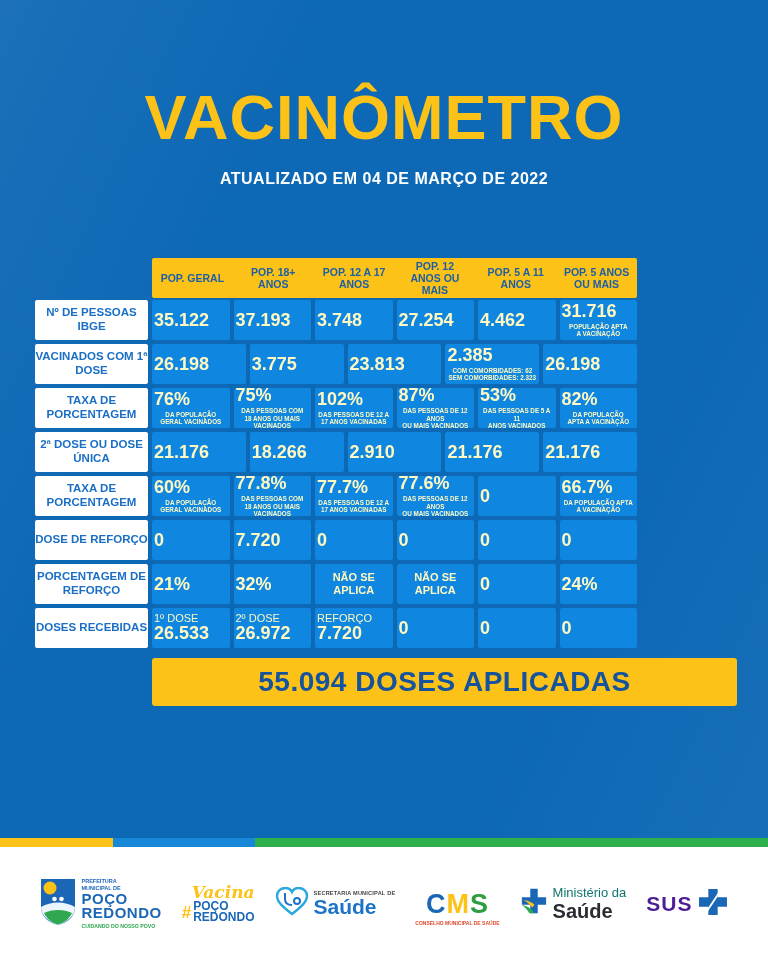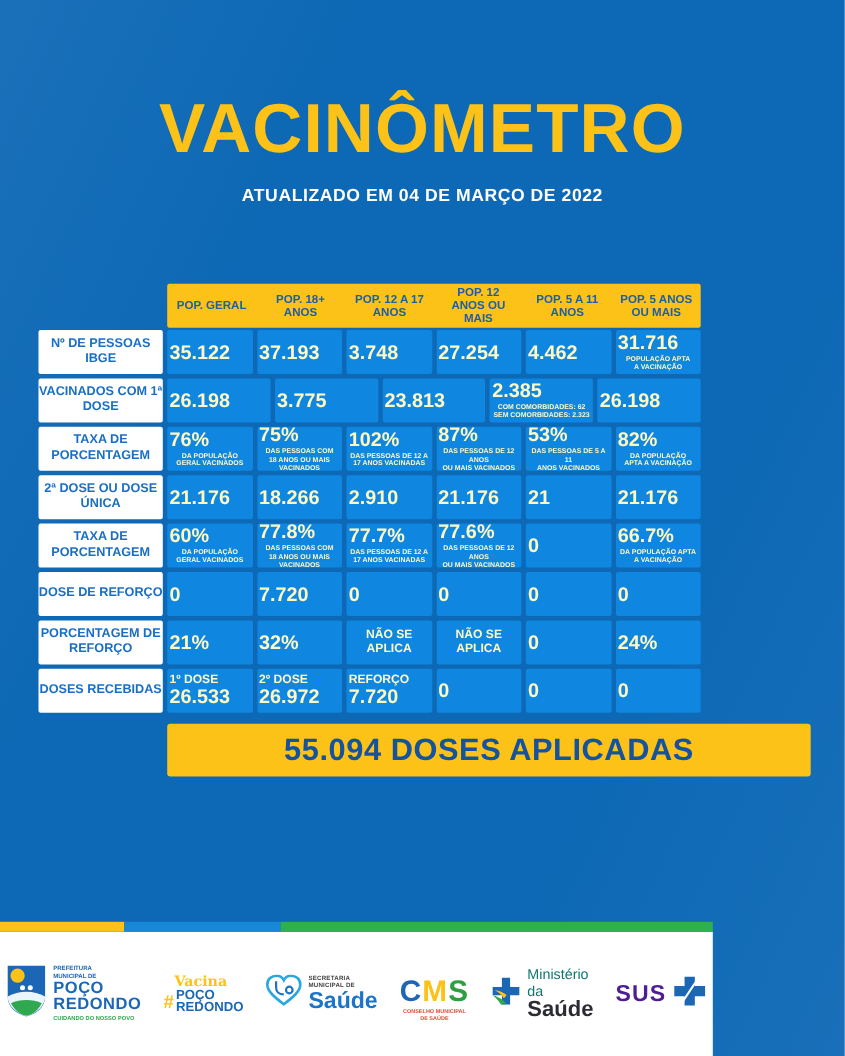--- a/index.html
+++ b/index.html
@@ -45,45 +45,45 @@
     width:113px;margin-right:4px;flex:none;background:#ffffff;border-radius:2px;
     display:flex;align-items:center;justify-content:center;text-align:center;
     font-size:11.5px;font-weight:700;color:var(--label-text);line-height:1.2;padding:0 0;
   }
   .cell{
     flex:1;background:var(--cell);border-radius:2px;margin-right:4px;
     display:flex;flex-direction:column;justify-content:center;
     color:#fef9c3;overflow:hidden;padding:1px 2px;
   }
   .cell:last-child{margin-right:0;}
-  .cell .pre{font-size:11px;font-weight:700;line-height:1.05;}
+  .cell .pre{font-size:11px;font-weight:400;line-height:1.05;}
   .cell .v{font-size:18px;font-weight:700;line-height:1.05;}
   .cell .v.small{font-size:11px;line-height:1.15;white-space:pre-line;text-align:center;}
   .cell .sub{font-size:6.3px;font-weight:700;line-height:1.25;text-align:center;white-space:pre-line;margin-top:2px;}
   .banner{
     position:absolute;left:152px;top:658px;width:585px;height:48px;
     background:var(--yellow);border-radius:3px;
     display:flex;align-items:center;justify-content:center;
     font-size:28px;font-weight:800;color:var(--banner-text);letter-spacing:.5px;
   }
-  .footer{position:absolute;left:0;bottom:0;width:648px;}
+  .footer{position:absolute;left:0;bottom:0;width:768px;}
   .stripe{display:flex;height:9px;width:100%;}
   .stripe .seg-yellow{width:113px;background:var(--yellow);}
   .stripe .seg-blue{width:142px;background:var(--stripe-blue);}
   .stripe .seg-green{flex:1;background:var(--stripe-green);}
   .logos{
     background:#ffffff;height:113px;display:flex;align-items:center;
     justify-content:center;gap:20px;padding:0 10px;
   }
   .logo{display:flex;align-items:center;gap:5px;}
   .pre-line{white-space:pre-line;}
   .pref-dept{font-size:5.5px;font-weight:700;color:#1b67b6;line-height:1.25;}
   .pref-city{font-size:15px;font-weight:800;color:#1b67b6;line-height:.95;letter-spacing:.5px;}
   .pref-tag{font-size:5.2px;font-weight:700;color:#2fa84f;margin-top:2px;}
-  .vac-script{font-family:"DejaVu Serif",serif;font-weight:700;color:var(--yellow);font-size:13px;line-height:1;margin-left:10px;}
+  .vac-script{font-family:"DejaVu Serif",serif;font-style:italic;font-weight:700;color:var(--yellow);font-size:17px;line-height:1;margin-left:10px;}
   .vac-row{display:flex;align-items:center;}
   .vac-hash{color:var(--yellow);font-weight:800;font-size:17px;margin-right:2px;line-height:1;}
   .vac-city{font-size:12px;font-weight:800;color:#1b67b6;line-height:.95;}
   .sec-dept{font-size:5.6px;font-weight:700;color:#444444;letter-spacing:.2px;}
   .sec-name{font-size:21px;font-weight:800;color:#1b74c8;line-height:1;}
   .cms-letters{font-size:27px;font-weight:800;line-height:1;letter-spacing:1px;margin-top:10px;}
   .cms-c{color:#1b67b6;}.cms-m{color:#fcc217;}.cms-s{color:#2f9e41;}
   .cms-sub{font-size:5px;font-weight:700;color:#e04a2f;margin-top:2px;text-align:center;}
   .min-l1{font-size:13px;color:#0f766e;line-height:1.1;}
   .min-l2{font-size:20px;font-weight:800;color:#2b2b33;line-height:1;}
@@ -193,23 +193,20 @@
             <div class="v">21.176</div>
           </div>
           <div class="cell">
             <div class="v">18.266</div>
           </div>
           <div class="cell">
             <div class="v">2.910</div>
           </div>
           <div class="cell">
             <div class="v">21.176</div>
-          </div>
-          <div class="cell">
-            <div class="v">21</div>
           </div>
           <div class="cell">
             <div class="v">21.176</div>
           </div>
         </div>
         <div class="row">
           <div class="row-label">TAXA DE PORCENTAGEM</div>
           <div class="cell">
             <div class="v">60%</div>
             <div class="sub">DA POPULAÇÃO

